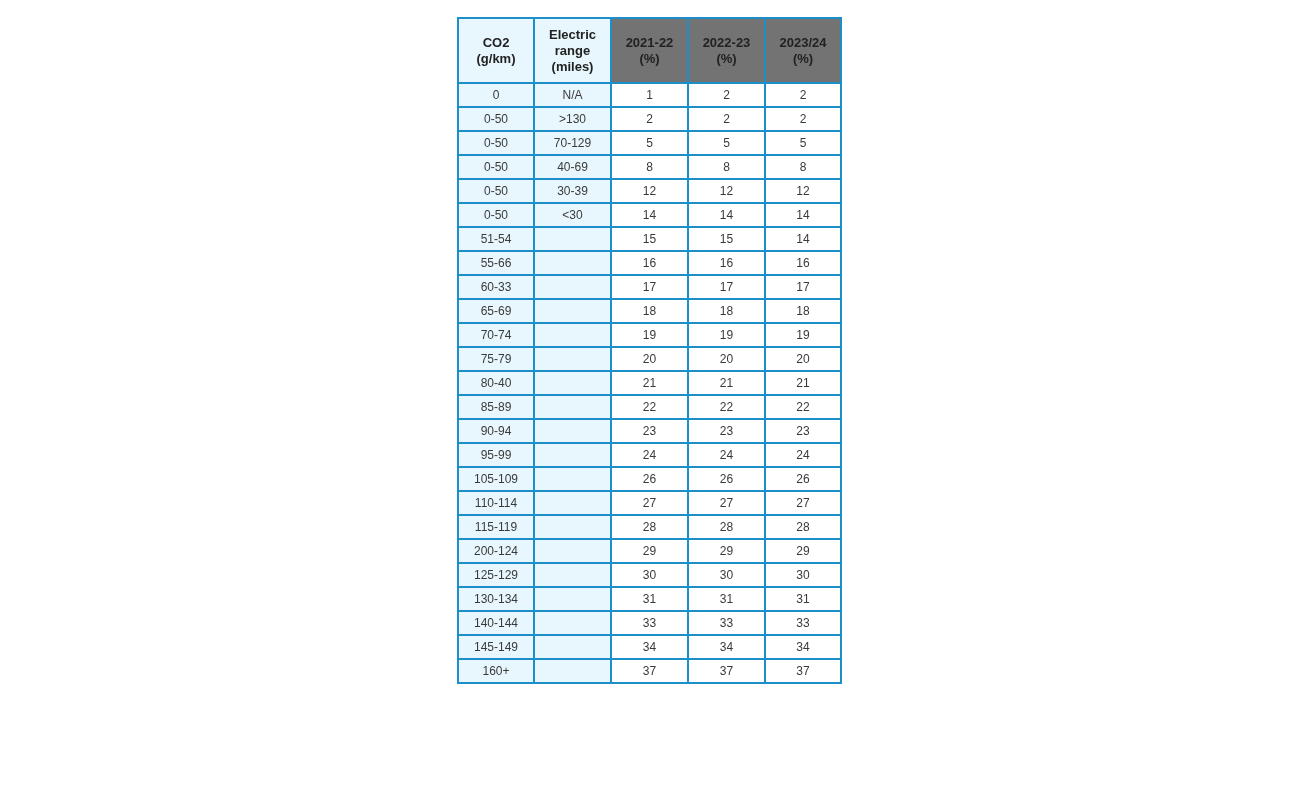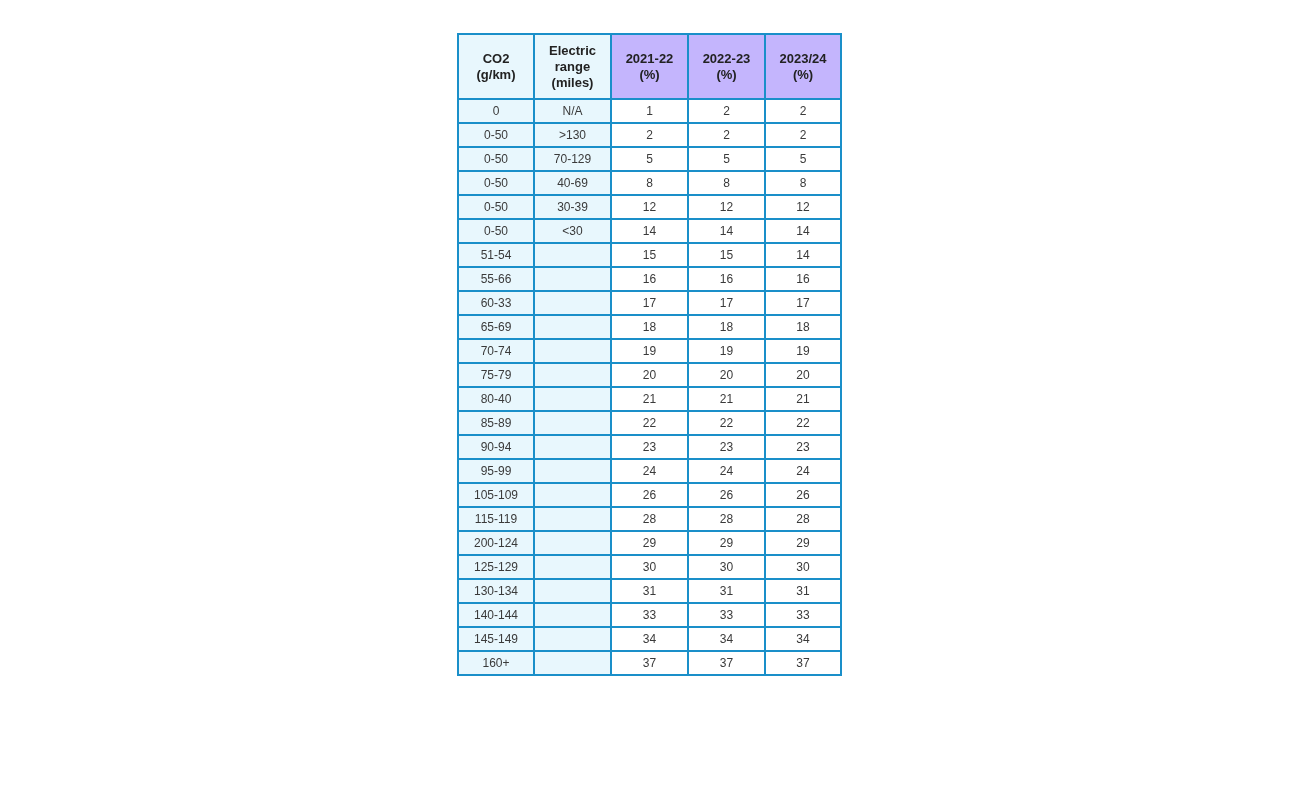--- a/index.html
+++ b/index.html
@@ -1,37 +1,37 @@
 <!DOCTYPE html>
 <html><head>
 <meta charset="utf-8">
 <style>
   html, body { margin: 0; padding: 0; background: #ffffff; }
   body { width: 1300px; height: 792px; position: relative; overflow: hidden; }
-  .table-wrap { position: absolute; left: 457px; top: 33px; }
+  .table-wrap { position: absolute; left: 457px; top: 17px; }
   table {
     border-collapse: collapse;
     font-family: "Liberation Sans", sans-serif;
     color: #333333;
     border: 2px solid #1a8fc9;
   }
   th, td {
     border: 2px solid #1a8fc9;
     text-align: center;
     padding: 0;
   }
   th {
     height: 63px;
     font-size: 13px;
     font-weight: bold;
     line-height: 16px;
     background: #e8f7fd;
     color: #222222;
   }
-  th.yr { background: #c4b5fd; }
+  th.yr { background: #737373; }
   td {
     height: 22px;
     font-size: 12px;
     font-weight: normal;
     color: #3a3a3a;
   }
   col.c1 { width: 76px; }
   col.c2 { width: 77px; }
   col.c3 { width: 77px; }
   col.c4 { width: 77px; }
@@ -190,20 +190,27 @@
           <td class="pct">24</td>
         </tr>
         <tr>
           <td class="co2">105-109</td>
           <td class="range"></td>
           <td class="pct">26</td>
           <td class="pct">26</td>
           <td class="pct">26</td>
         </tr>
         <tr>
+          <td class="co2">110-114</td>
+          <td class="range"></td>
+          <td class="pct">27</td>
+          <td class="pct">27</td>
+          <td class="pct">27</td>
+        </tr>
+        <tr>
           <td class="co2">115-119</td>
           <td class="range"></td>
           <td class="pct">28</td>
           <td class="pct">28</td>
           <td class="pct">28</td>
         </tr>
         <tr>
           <td class="co2">200-124</td>
           <td class="range"></td>
           <td class="pct">29</td>

